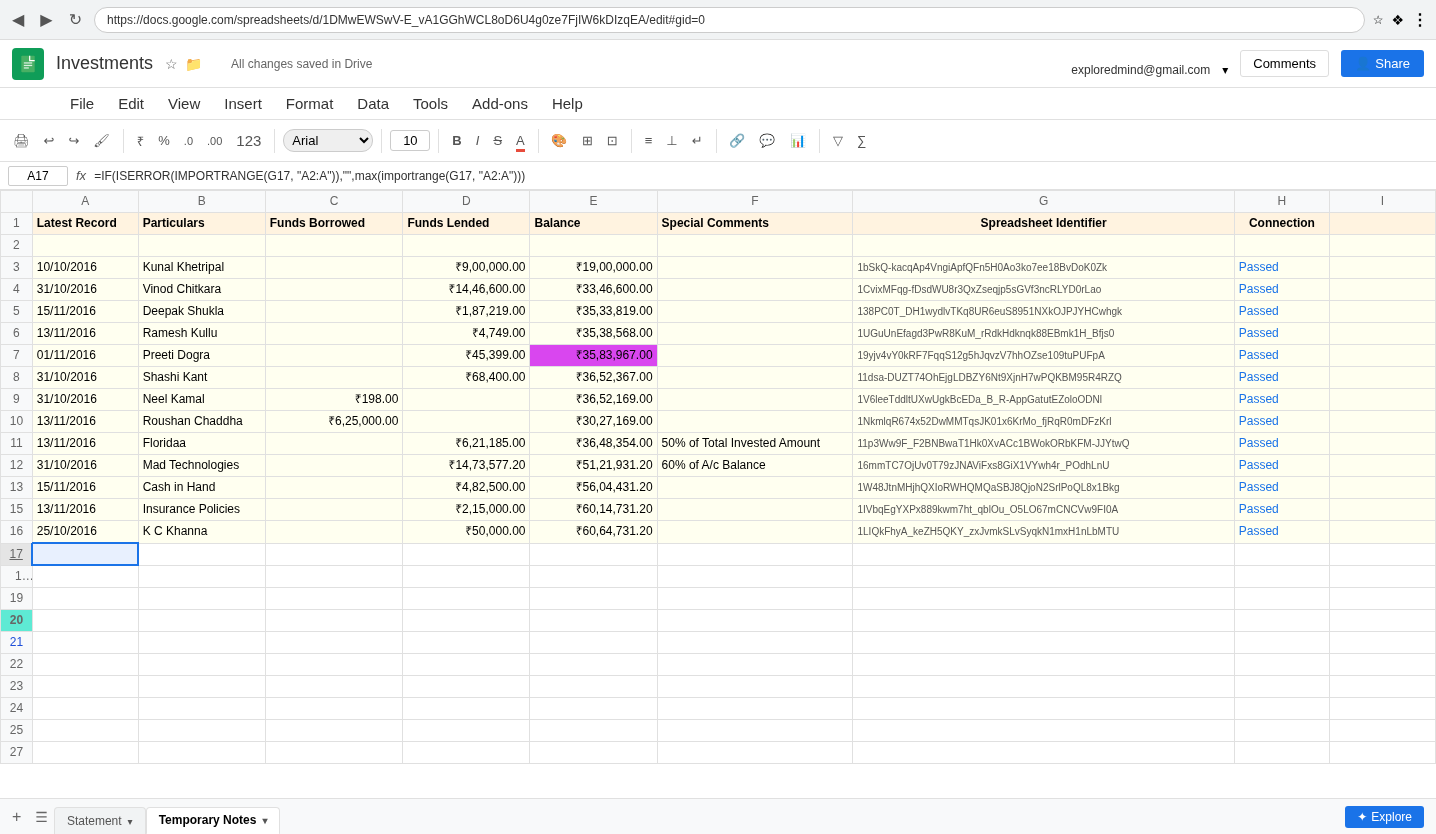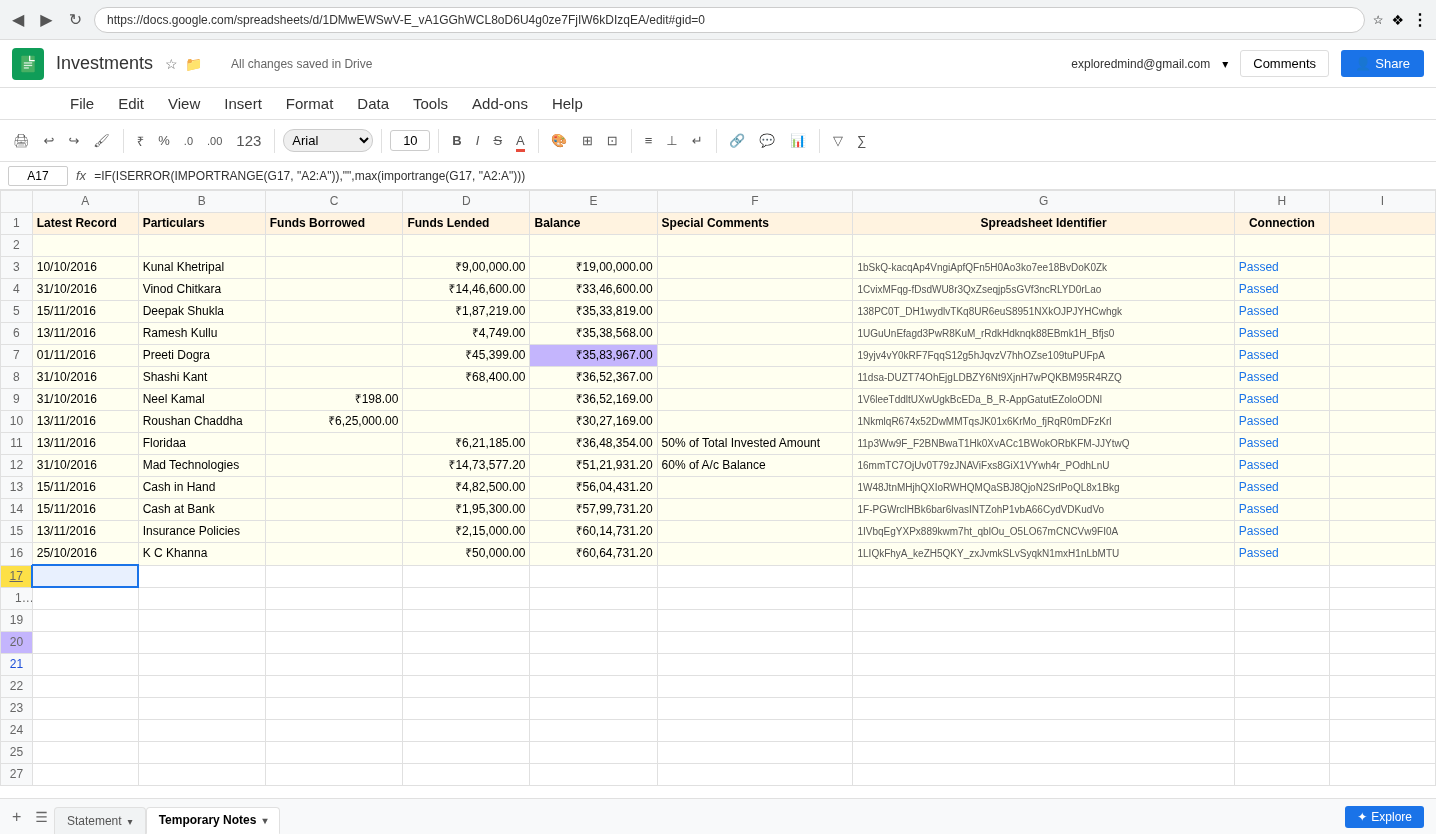--- a/index.html
+++ b/index.html
@@ -18,21 +18,21 @@
 
     
     #sheets-header {
       background: #fff; border-bottom: 1px solid #e0e0e0;
       display: flex; align-items: center; padding: 6px 12px; gap: 12px; height: 48px;
     }
     #sheets-logo { width: 32px; height: 32px; background: #0F9D58; border-radius: 4px; display: flex; align-items: center; justify-content: center; }
     #sheets-logo svg { width: 20px; height: 20px; }
     #doc-title { font-size: 18px; color: #333; font-weight: normal; }
     .header-icons { display: flex; gap: 8px; color: #666; font-size: 14px; }
-    #header-right { margin-left: auto; display: flex; align-items: center; gap: 12px; }
+    #header-right { margin-left: auto; display: flex; align-items: flex-end; gap: 12px; }
     #user-email { font-size: 12px; color: #333; }
     #comments-btn { border: 1px solid #ddd; background: #fff; padding: 5px 12px; border-radius: 3px; cursor: pointer; font-size: 13px; }
     #share-btn { background: #1a73e8; color: #fff; border: none; padding: 6px 14px; border-radius: 3px; cursor: pointer; font-size: 13px; display: flex; align-items: center; gap: 4px; }
     #saved-status { font-size: 12px; color: #666; }
 
     
     #menu-bar {
       background: #fff; border-bottom: 1px solid #e0e0e0;
       display: flex; align-items: center; padding: 0 60px; height: 32px; gap: 4px;
     }
@@ -323,21 +323,21 @@
             <td class="data-cell" style="background: rgb(255, 255, 240); font-size: 10px; color: rgb(85, 85, 85);">1UGuUnEfagd3PwR8KuM_rRdkHdknqk88EBmk1H_Bfjs0</td>
             <td class="data-cell" style="background: rgb(255, 255, 240); color: rgb(26, 115, 232);">Passed</td>
             <td class="data-cell" style="background: rgb(255, 255, 240);"></td>
           </tr>
           <tr>
             <td class="row-header" style="background: rgb(248, 249, 250); text-align: center; color: rgb(102, 102, 102);">7</td>
             <td class="data-cell" style="background: rgb(255, 255, 240);">01/11/2016</td>
             <td class="data-cell" style="background: rgb(255, 255, 240);">Preeti Dogra</td>
             <td class="data-cell number-cell" style="background: rgb(255, 255, 240);"></td>
             <td class="data-cell number-cell" style="background: rgb(255, 255, 240);">₹45,399.00</td>
-            <td class="data-cell number-cell" style="background: #c4b5fd;">₹35,83,967.00</td>
+            <td class="data-cell number-cell" style="background: #d946ef;">₹35,83,967.00</td>
             <td class="data-cell" style="background: rgb(255, 255, 240);"></td>
             <td class="data-cell" style="background: rgb(255, 255, 240); font-size: 10px; color: rgb(85, 85, 85);">19yjv4vY0kRF7FqqS12g5hJqvzV7hhOZse109tuPUFpA</td>
             <td class="data-cell" style="background: rgb(255, 255, 240); color: rgb(26, 115, 232);">Passed</td>
             <td class="data-cell" style="background: rgb(255, 255, 240);"></td>
           </tr>
           <tr>
             <td class="row-header" style="background: rgb(248, 249, 250); text-align: center; color: rgb(102, 102, 102);">8</td>
             <td class="data-cell" style="background: rgb(255, 255, 240);">31/10/2016</td>
             <td class="data-cell" style="background: rgb(255, 255, 240);">Shashi Kant</td>
             <td class="data-cell number-cell" style="background: rgb(255, 255, 240);"></td>
@@ -402,32 +402,20 @@
             <td class="data-cell" style="background: rgb(255, 255, 240);">Cash in Hand</td>
             <td class="data-cell number-cell" style="background: rgb(255, 255, 240);"></td>
             <td class="data-cell number-cell" style="background: rgb(255, 255, 240);">₹4,82,500.00</td>
             <td class="data-cell number-cell" style="background: rgb(255, 255, 240);">₹56,04,431.20</td>
             <td class="data-cell" style="background: rgb(255, 255, 240);"></td>
             <td class="data-cell" style="background: rgb(255, 255, 240); font-size: 10px; color: rgb(85, 85, 85);">1W48JtnMHjhQXIoRWHQMQaSBJ8QjoN2SrlPoQL8x1Bkg</td>
             <td class="data-cell" style="background: rgb(255, 255, 240); color: rgb(26, 115, 232);">Passed</td>
             <td class="data-cell" style="background: rgb(255, 255, 240);"></td>
           </tr>
           <tr>
-            <td class="row-header" style="background: rgb(248, 249, 250); text-align: center; color: rgb(102, 102, 102);">14</td>
-            <td class="data-cell" style="background: rgb(255, 255, 240);">15/11/2016</td>
-            <td class="data-cell" style="background: rgb(255, 255, 240);">Cash at Bank</td>
-            <td class="data-cell number-cell" style="background: rgb(255, 255, 240);"></td>
-            <td class="data-cell number-cell" style="background: rgb(255, 255, 240);">₹1,95,300.00</td>
-            <td class="data-cell number-cell" style="background: rgb(255, 255, 240);">₹57,99,731.20</td>
-            <td class="data-cell" style="background: rgb(255, 255, 240);"></td>
-            <td class="data-cell" style="background: rgb(255, 255, 240); font-size: 10px; color: rgb(85, 85, 85);">1F-PGWrclHBk6bar6lvasINTZohP1vbA66CydVDKudVo</td>
-            <td class="data-cell" style="background: rgb(255, 255, 240); color: rgb(26, 115, 232);">Passed</td>
-            <td class="data-cell" style="background: rgb(255, 255, 240);"></td>
-          </tr>
-          <tr>
             <td class="row-header" style="background: rgb(248, 249, 250); text-align: center; color: rgb(102, 102, 102);">15</td>
             <td class="data-cell" style="background: rgb(255, 255, 240);">13/11/2016</td>
             <td class="data-cell" style="background: rgb(255, 255, 240);">Insurance Policies</td>
             <td class="data-cell number-cell" style="background: rgb(255, 255, 240);"></td>
             <td class="data-cell number-cell" style="background: rgb(255, 255, 240);">₹2,15,000.00</td>
             <td class="data-cell number-cell" style="background: rgb(255, 255, 240);">₹60,14,731.20</td>
             <td class="data-cell" style="background: rgb(255, 255, 240);"></td>
             <td class="data-cell" style="background: rgb(255, 255, 240); font-size: 10px; color: rgb(85, 85, 85);">1IVbqEgYXPx889kwm7ht_qblOu_O5LO67mCNCVw9FI0A</td>
             <td class="data-cell" style="background: rgb(255, 255, 240); color: rgb(26, 115, 232);">Passed</td>
             <td class="data-cell" style="background: rgb(255, 255, 240);"></td>
@@ -438,21 +426,21 @@
             <td class="data-cell" style="background: rgb(255, 255, 240);">K C Khanna</td>
             <td class="data-cell number-cell" style="background: rgb(255, 255, 240);"></td>
             <td class="data-cell number-cell" style="background: rgb(255, 255, 240);">₹50,000.00</td>
             <td class="data-cell number-cell" style="background: rgb(255, 255, 240);">₹60,64,731.20</td>
             <td class="data-cell" style="background: rgb(255, 255, 240);"></td>
             <td class="data-cell" style="background: rgb(255, 255, 240); font-size: 10px; color: rgb(85, 85, 85);">1LIQkFhyA_keZH5QKY_zxJvmkSLvSyqkN1mxH1nLbMTU</td>
             <td class="data-cell" style="background: rgb(255, 255, 240); color: rgb(26, 115, 232);">Passed</td>
             <td class="data-cell" style="background: rgb(255, 255, 240);"></td>
           </tr>
           <tr>
-            <td class="row-header" style="background: #fde047; text-align: center; color: rgb(102, 102, 102); text-decoration: underline;">17</td>
+            <td class="row-header" style="background: #e5e5e5; text-align: center; color: rgb(102, 102, 102); text-decoration: underline;">17</td>
             <td class="data-cell selected-cell"></td>
             <td class="data-cell" style="background: rgb(255, 255, 255);"></td>
             <td class="data-cell" style="background: rgb(255, 255, 255);"></td>
             <td class="data-cell" style="background: rgb(255, 255, 255);"></td>
             <td class="data-cell" style="background: rgb(255, 255, 255);"></td>
             <td class="data-cell" style="background: rgb(255, 255, 255);"></td>
             <td class="data-cell" style="background: rgb(255, 255, 255);"></td>
             <td class="data-cell" style="background: rgb(255, 255, 255);"></td>
             <td class="data-cell" style="background: rgb(255, 255, 255);"></td>
           </tr>
@@ -474,21 +462,21 @@
             <td class="data-cell" style="background: rgb(255, 255, 255);"></td>
             <td class="data-cell" style="background: rgb(255, 255, 255);"></td>
             <td class="data-cell" style="background: rgb(255, 255, 255);"></td>
             <td class="data-cell" style="background: rgb(255, 255, 255);"></td>
             <td class="data-cell" style="background: rgb(255, 255, 255);"></td>
             <td class="data-cell" style="background: rgb(255, 255, 255);"></td>
             <td class="data-cell" style="background: rgb(255, 255, 255);"></td>
             <td class="data-cell" style="background: rgb(255, 255, 255);"></td>
           </tr>
           <tr>
-            <td class="row-header" style="background: #c4b5fd; text-align: center; color: rgb(102, 102, 102);">20</td>
+            <td class="row-header" style="background: #5eead4; text-align: center; color: rgb(102, 102, 102); font-weight: bold;">20</td>
             <td class="data-cell" style="background: rgb(255, 255, 255);"></td>
             <td class="data-cell" style="background: rgb(255, 255, 255);"></td>
             <td class="data-cell" style="background: rgb(255, 255, 255);"></td>
             <td class="data-cell" style="background: rgb(255, 255, 255);"></td>
             <td class="data-cell" style="background: rgb(255, 255, 255);"></td>
             <td class="data-cell" style="background: rgb(255, 255, 255);"></td>
             <td class="data-cell" style="background: rgb(255, 255, 255);"></td>
             <td class="data-cell" style="background: rgb(255, 255, 255);"></td>
             <td class="data-cell" style="background: rgb(255, 255, 255);"></td>
           </tr>

